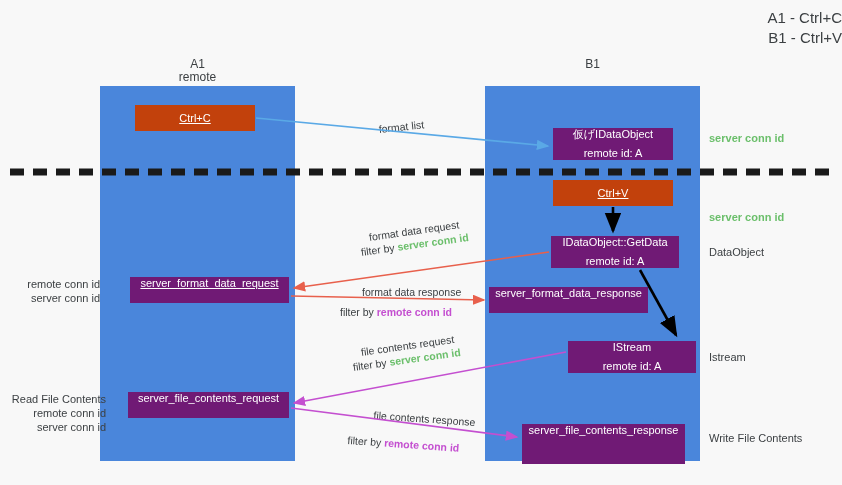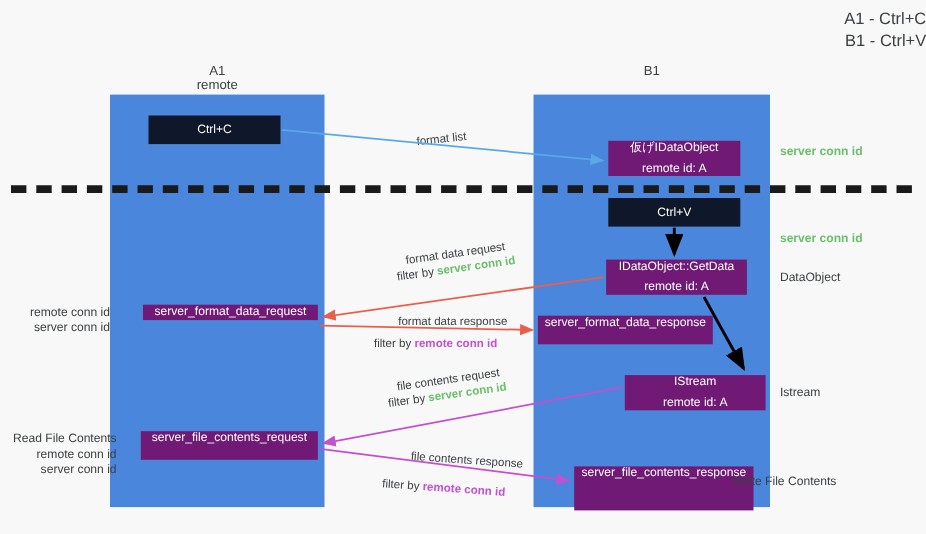--- a/index.html
+++ b/index.html
@@ -32,43 +32,43 @@
   #lane-a1{left:100px;top:86px;width:195px;height:375px;}
   #lane-b1{left:485px;top:86px;width:215px;height:375px;}
 
   
   .box{
     position:absolute;box-sizing:border-box;
     display:flex;flex-direction:column;align-items:center;justify-content:center;
     color:#ffffff;font-size:11px;line-height:13px;text-align:center;
     z-index:2;
   }
-  .green{background:#0f172a;}
+  .green{background:#c2410c;text-decoration:underline;}
   .orange{background:#701a75;justify-content:space-between;}
 
   #box-ctrlc{left:135px;top:105px;width:120px;height:26px;}
   #box-idataobject{left:553px;top:128px;width:120px;height:32px;}
   #box-ctrlv{left:553px;top:180px;width:120px;height:26px;}
   #box-getdata{left:551px;top:236px;width:128px;height:32px;}
-  #box-fmt-req{left:130px;top:277px;width:159px;height:14px;}
+  #box-fmt-req{left:130px;top:277px;width:159px;height:26px;text-decoration:underline;}
   #box-fmt-res{left:489px;top:287px;width:159px;height:26px;}
   #box-istream{left:568px;top:341px;width:128px;height:32px;}
   #box-file-req{left:128px;top:392px;width:161px;height:26px;}
   #box-file-res{left:522px;top:424px;width:163px;height:40px;}
 
   
   .ann{position:absolute;z-index:2;font-size:11px;line-height:14px;}
   .ann.green-t{color:#6bbf6b;font-weight:bold;}
   .ann.dark-t{color:#3c4043;}
 
   #ann-srv-1{left:709px;top:131px;}
   #ann-srv-2{left:709px;top:210px;}
   #ann-dataobject{left:709px;top:245px;}
   #ann-istream{left:709px;top:350px;}
-  #ann-write{left:667px;top:431px;}
+  #ann-write{left:709px;top:431px;}
 
   #ann-left-1{left:8px;top:277px;text-align:right;width:92px;}
   #ann-left-2{left:8px;top:392px;text-align:right;width:98px;}
   #ann-left-2 .hdr{color:#3c4043;font-weight:normal;}
 
   
   .rot{
     position:absolute;z-index:2;font-size:10.5px;line-height:14px;
     color:#3c4043;white-space:nowrap;transform-origin:left top;
   }

